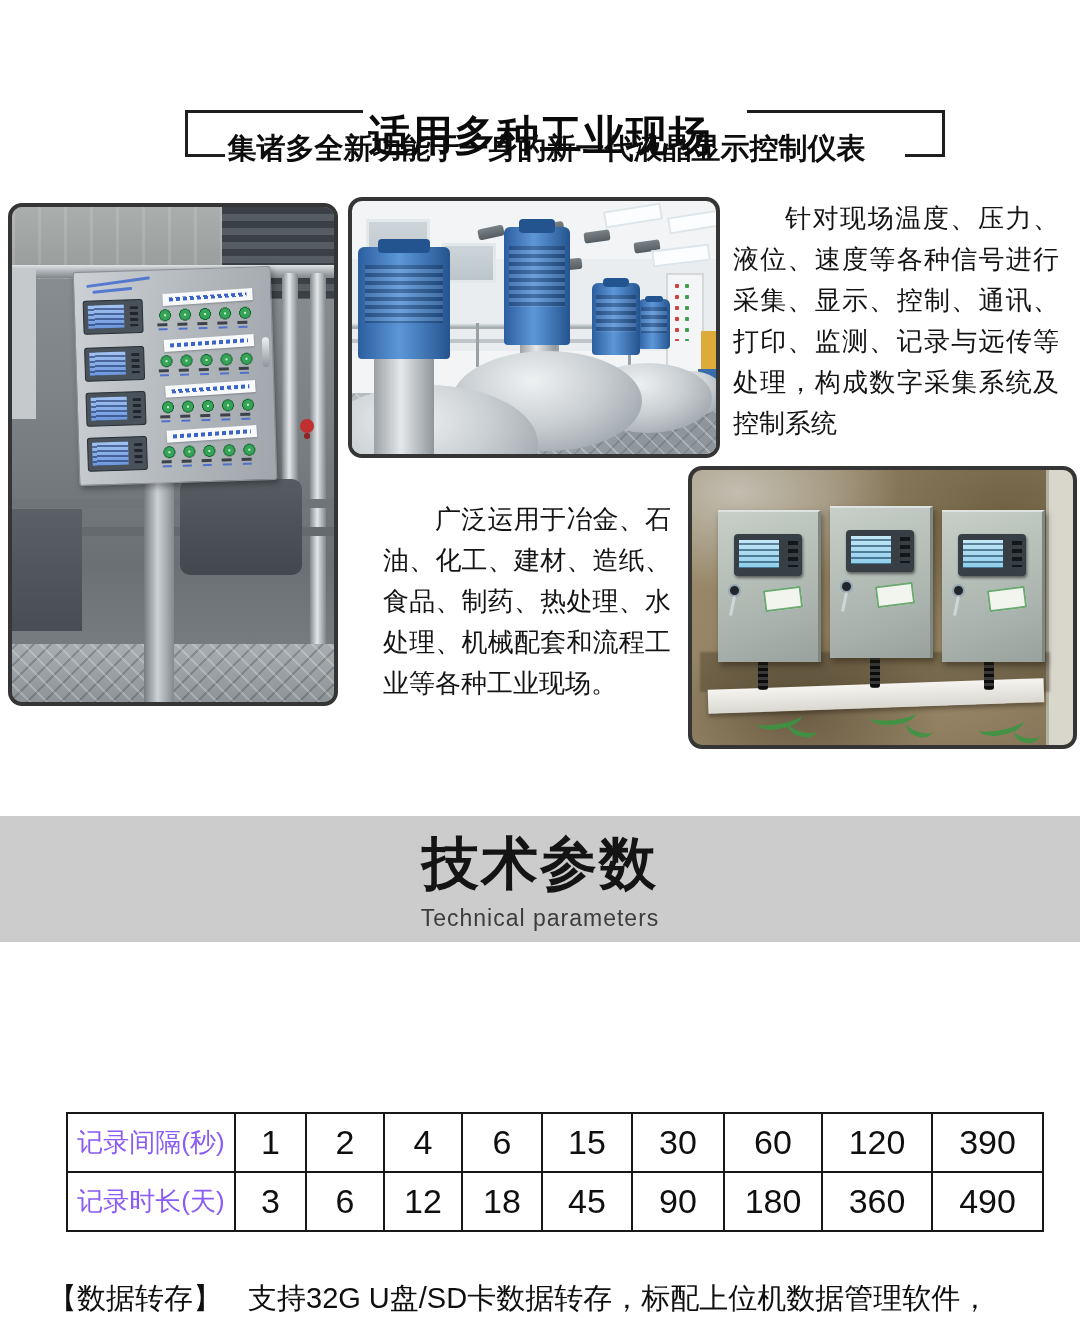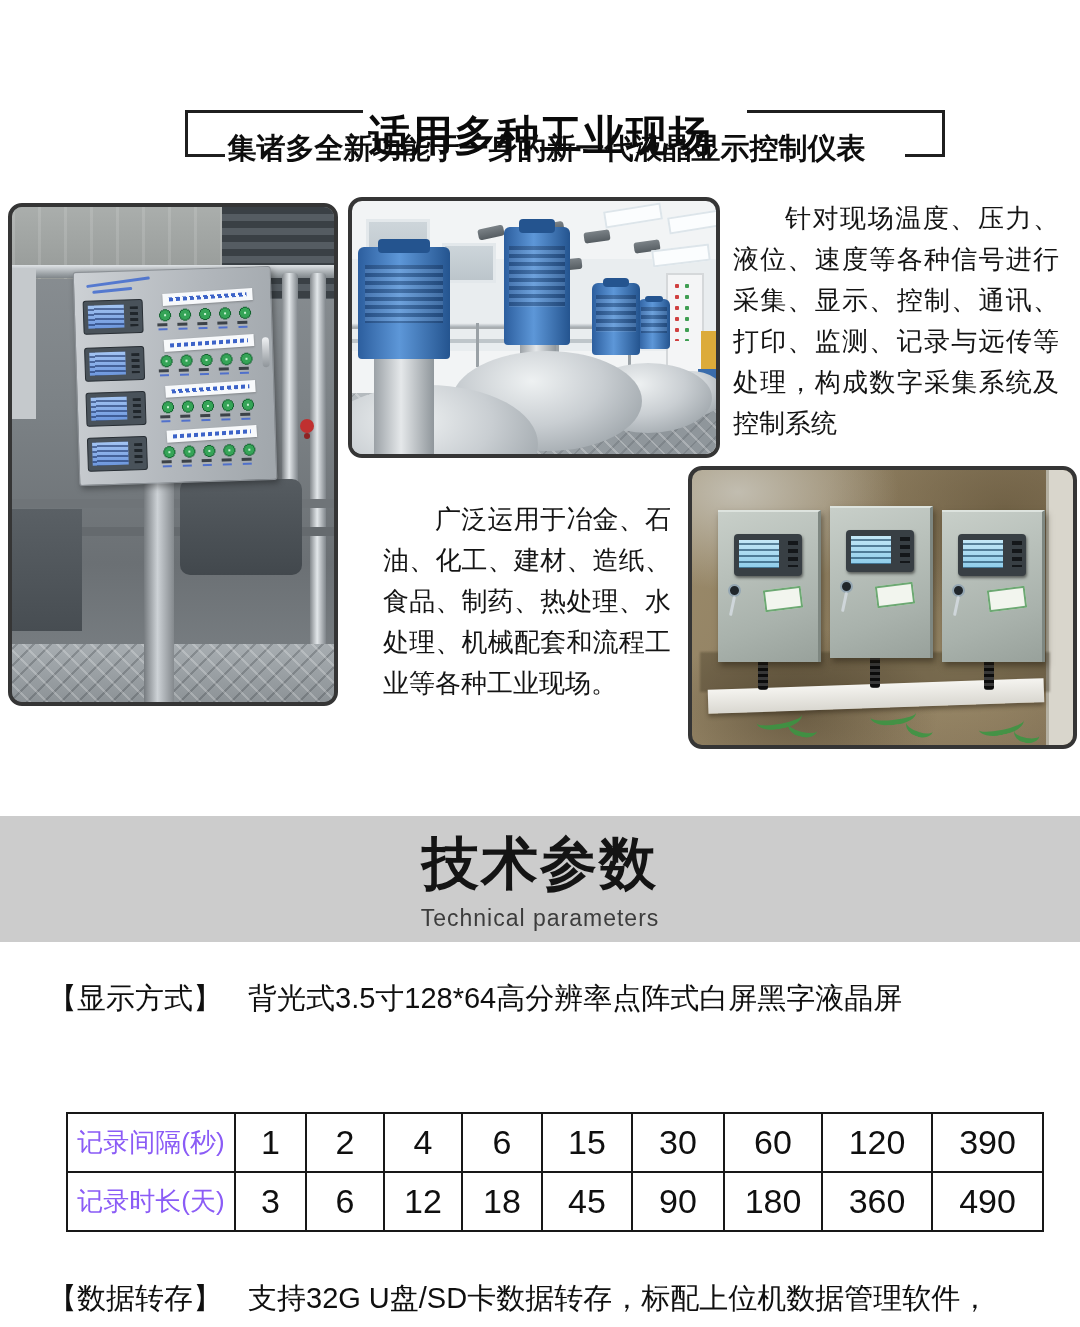--- a/index.html
+++ b/index.html
@@ -324,23 +324,20 @@
     <div class="p3-scrib sc4"></div>
     <div class="p3-scrib sc5"></div>
     <div class="p3-scrib sc6"></div>
   </div>
 
   <section class="banner">
     <h2>技术参数</h2>
     <p>Technical parameters</p>
   </section>
 
-  <div class="spec spec1">
-    <span class="spec-label">【显示方式】</span><span class="spec-text">背光式3.5寸128*64高分辨率点阵式白屏黑字液晶屏</span>
-  </div>
 
   <table class="rt">
     <colgroup>
       <col style="width:168px">
         <col style="width:71px">
         <col style="width:78px">
         <col style="width:78px">
       <col style="width:80px">
         <col style="width:90px">
         <col style="width:92px">

